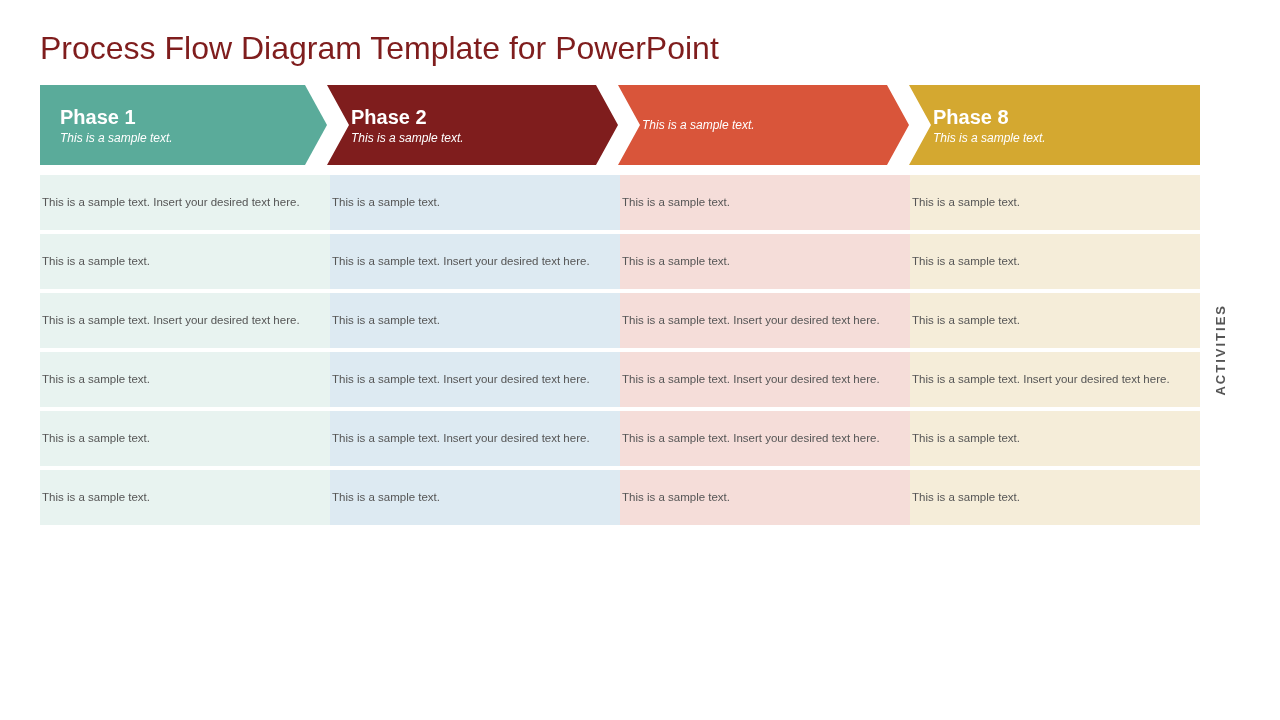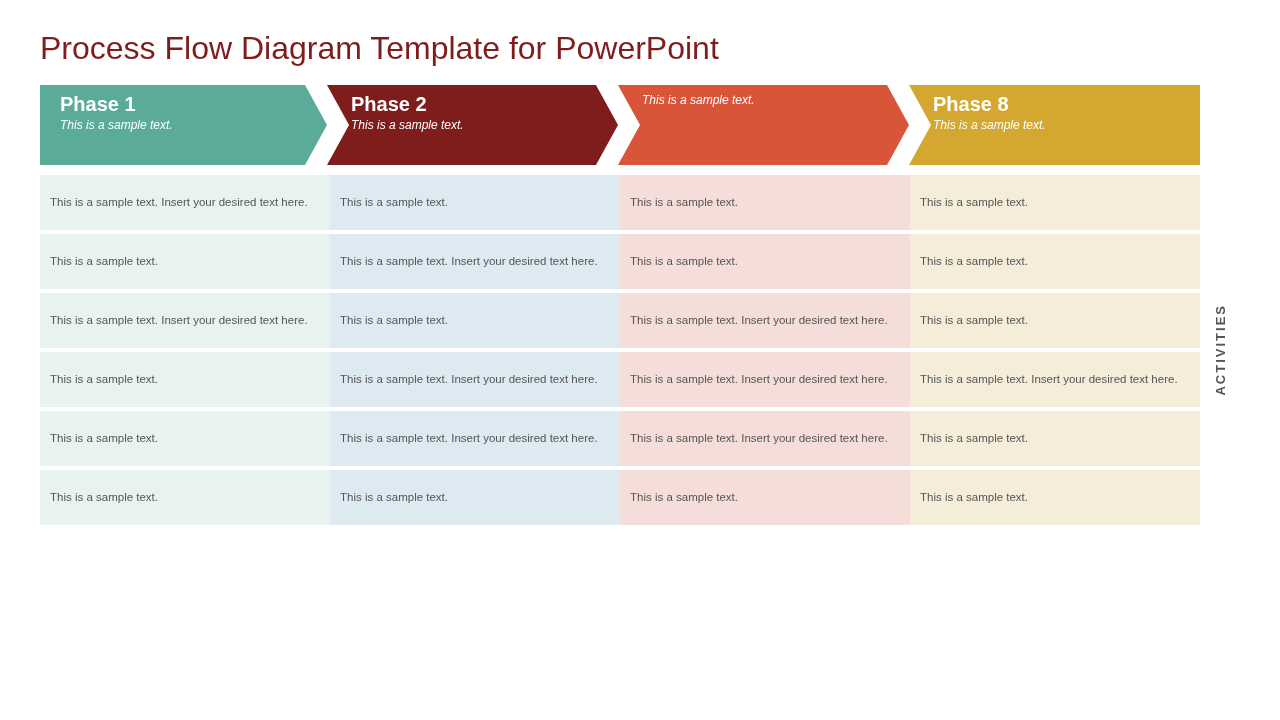--- a/index.html
+++ b/index.html
@@ -26,20 +26,21 @@
     .phases-row {
       display: flex;
       width: calc(100% - 40px);
       height: 80px;
       margin-bottom: 10px;
     }
     .phase-arrow {
       position: relative;
       display: flex;
       flex-direction: column;
+      justify-content: center;
       padding: 8px 16px 8px 24px;
       flex: 1;
       color: #fff;
       clip-path: polygon(0 0, calc(100% - 22px) 0, 100% 50%, calc(100% - 22px) 100%, 0 100%, 22px 50%);
     }
     .phase-arrow:first-child {
       clip-path: polygon(0 0, calc(100% - 22px) 0, 100% 50%, calc(100% - 22px) 100%, 0 100%);
       padding-left: 20px;
     }
     .phase-arrow:last-child {
@@ -71,21 +72,21 @@
       flex: 1;
       width: calc(100% - 40px);
     }
     .col {
       flex: 1;
       display: flex;
       flex-direction: column;
       gap: 4px;
     }
     .cell {
-      padding: 8px 10px;
+      padding: 8px 2px;
       font-size: 11.5px;
       color: #555;
       min-height: 55px;
       line-height: 1.45;
       display: flex;
       align-items: center;
     }
     
     .col1 .cell { background: #e8f3f0; }
     .col2 .cell { background: #ddeaf2; }

